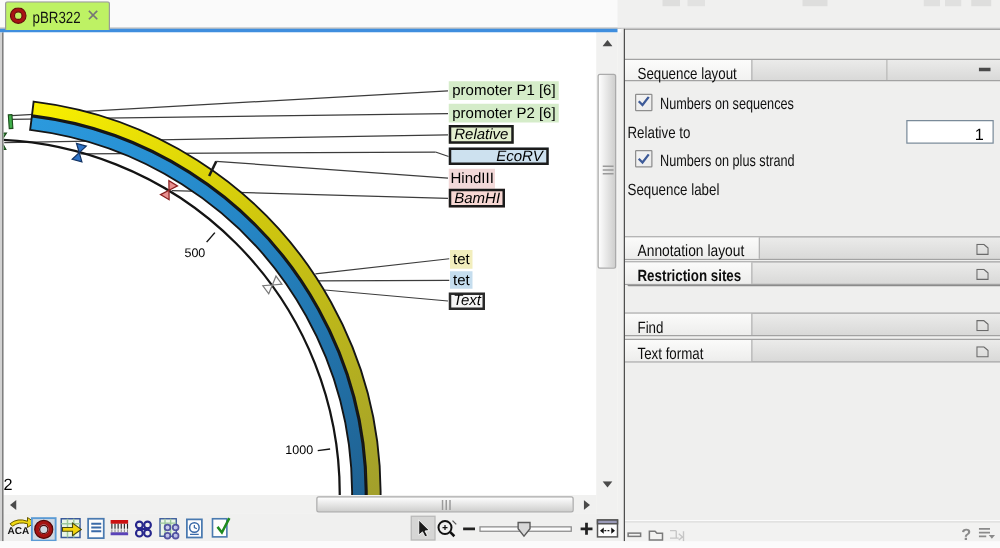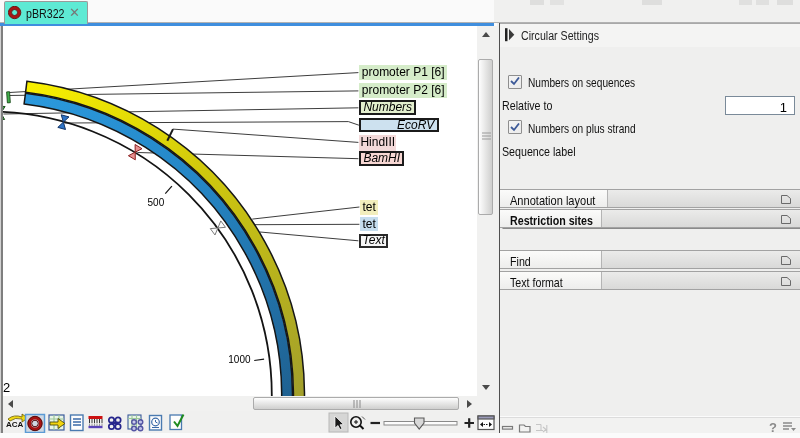--- a/index.html
+++ b/index.html
@@ -2,21 +2,21 @@
 <html><head>
 <meta charset="utf-8">
 <style>
 * { margin:0; padding:0; box-sizing:border-box; }
 html,body { width:800px; height:438px; overflow:hidden; font-family:"Liberation Sans", sans-serif; background:#fbfbfb; }
 #win { position:relative; width:800px; height:438px; }
 .abs { position:absolute; }
 
 #tabbar { left:0; top:0; width:800px; height:23px; background:#fafafa; border-bottom:1.5px solid #b2b2b2; }
 #tabbarR { left:494px; top:0; width:306px; height:21.5px; background:#f0f0ef; }
-#tab { left:4px; top:1px; width:84px; height:22.5px; background:#5eead4; border:1px solid #9a9a9a; border-bottom:none; border-radius:2px 2px 0 0; z-index:5; }
+#tab { left:4px; top:1px; width:84px; height:22.5px; background:#bef264; border:1px solid #9a9a9a; border-bottom:none; border-radius:2px 2px 0 0; z-index:5; }
 #tab .ticon { position:absolute; }
 #tab .tlabel { position:absolute; left:21px; top:3.5px; font-size:13px; color:#111; }
 #tab .tclose { position:absolute; left:64px; top:3px; font-size:13px; color:#777; }
 #blueline { left:0; top:23px; width:494px; height:3px; background:#3f8ede; }
 
 #view { left:2.6px; top:26px; width:474.4px; height:370px; background:#fff; }
 #ledge { left:0; top:26px; width:2.6px; height:407px; background:linear-gradient(to right,#d2d2d2 42%,#7f7f7f 42%); }
 #rfill { left:494px; top:26px; width:3.5px; height:385px; background:#f1f1f0; }
 #corner { left:477px; top:396px; width:17px; height:15px; background:#f1f1f0; }
 
@@ -214,28 +214,30 @@
       <path d="M462.5 12 H472 M467.2 7.2 V16.8" stroke="#222" stroke-width="2.2"></path>
       <rect x="476" y="5" width="16" height="13.5" fill="#fdfdfd" stroke="#555" stroke-width="1.2"></rect>
       <rect x="476" y="5" width="16" height="3" fill="#9a9ab8" stroke="#555" stroke-width="1.2"></rect>
       <path d="M478 13.5 L481 11 V16 Z M490 13.5 L487 11 V16 Z" fill="#111"></path>
       <path d="M481.5 13.5 H486.5" stroke="#111" stroke-width="1" stroke-dasharray="1.5 1"></path>
     </svg>
   </div>
   <div class="abs" id="divider"></div>
 
   <div class="abs" id="panel">
-    <div id="phead">
-      <svg style="position:absolute;left:4px;top:4px" width="16" height="14">
-          <rect x="1" y="0.2" width="2.5" height="13" fill="#222"></rect>
-          <path d="M5 1.1 L5 12.3 L10.3 6.7 Z" fill="#3a3a3a"></path>
-        </svg>
-      <span class="ptitle"><span class="t" style="transform:scaleX(0.85)">Circular Settings</span></span>
-    </div>
-
+
+    <div class="prow" style="top:23px;height:17.5px;">
+      <div class="ptab" style="width:102px;background:linear-gradient(to bottom,#fcfcfb,#f2f2f1);">
+          <div class="prowtxt"><span class="t">Sequence layout</span></div>
+        </div>
+      <div style="position:absolute;left:209px;top:0;width:1px;height:100%;background:#b9b9b8;"></div>
+      <svg class="fico" style="top:5.5px;right:7.5px" width="10" height="4">
+          <rect x="0" y="0" width="9.4" height="3" fill="#4a4a4a"></rect>
+        </svg>
+    </div>
 
     <div class="cb" style="left:8px;top:50.5px;"></div>
     <svg class="abs" style="left:10px;top:53px" width="10" height="9">
         <path d="M1 4 L4 7 L9 0.5" stroke="#3d5a98" stroke-width="1.8" fill="none"></path>
       </svg>
     <div class="plabel" style="left:28px;top:51.3px;"><span class="t" style="transform:scaleX(0.78)">Numbers on sequences</span></div>
     <div class="plabel" style="left:2px;top:74.3px;"><span class="t">Relative to</span></div>
     <div class="abs" style="left:224.5px;top:72px;width:70px;height:19px;background:#fff;border:1px solid #7a8a99;">
         <div style="position:absolute;right:6.5px;top:2.5px;font-size:13px;">1</div>
       </div>
@@ -294,20 +296,20 @@
       <svg style="position:absolute;right:4px;top:4px" width="13" height="10">
           <path d="M0 1 H9 M0 4 H9 M0 7 H6" stroke="#8a8a8a" stroke-width="1.4"></path>
           <path d="M8 6 H13 L10.5 9 Z" fill="#8a8a8a"></path>
         </svg>
     </div>
   </div>
   <div class="abs" id="bottomstrip"></div>
 
   <div class="alabel" style="left:359.4px;top:65px;background:#d5ecc9;">promoter P1 [6]</div>
   <div class="alabel" style="left:359.4px;top:82.8px;background:#d5ecc9;">promoter P2 [6]</div>
-  <div class="alabel albord albord2 it" style="left:359px;top:100.4px;background:#e3efce;">Numbers</div>
+  <div class="alabel albord albord2 it" style="left:359px;top:100.4px;background:#e3efce;">Relative</div>
   <div class="alabel albord albord2 it" style="left:359px;top:117.6px;background:#cde1ef;padding-left:36px;">EcoRV</div>
   <div class="alabel" style="left:359.4px;top:135.4px;background:#f3d9d9;padding:0 1px;">HindIII</div>
   <div class="alabel albord albord2 it" style="left:359px;top:151.4px;background:#f7d7d3;">BamHI</div>
   <div class="alabel" style="left:360.1px;top:199.6px;background:#f2eebd;">tet</div>
   <div class="alabel" style="left:360.1px;top:217px;background:#c5ddee;height:14px;line-height:14px;">tet</div>
   <div class="alabel it" style="left:359px;top:233.8px;background:#f5f5f5;height:14px;line-height:9.5px;border:2px solid #2a2a2a;padding:0 1.5px;">Text</div>
 </div>
 
 </body></html>

